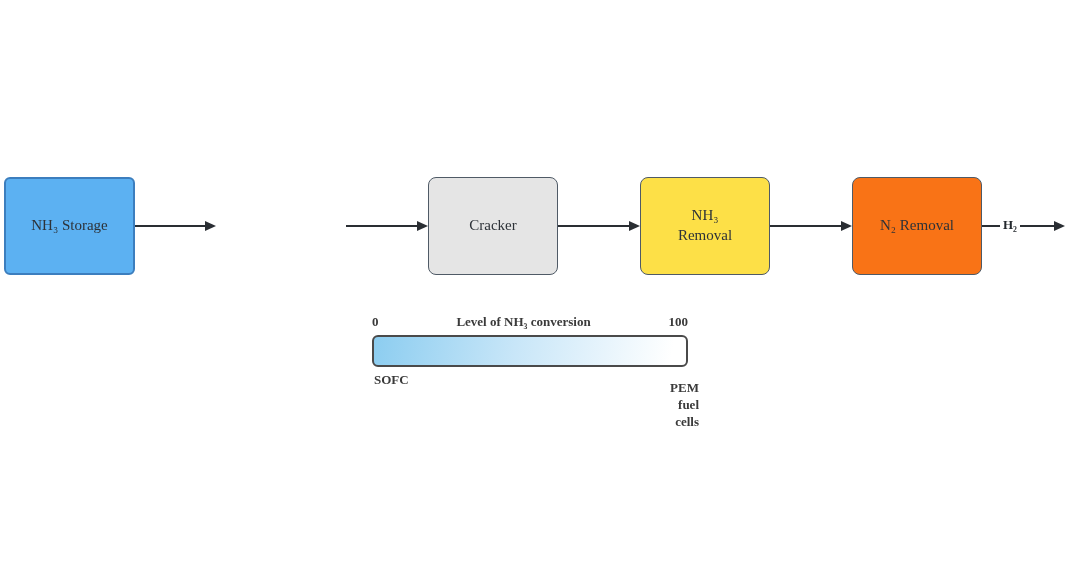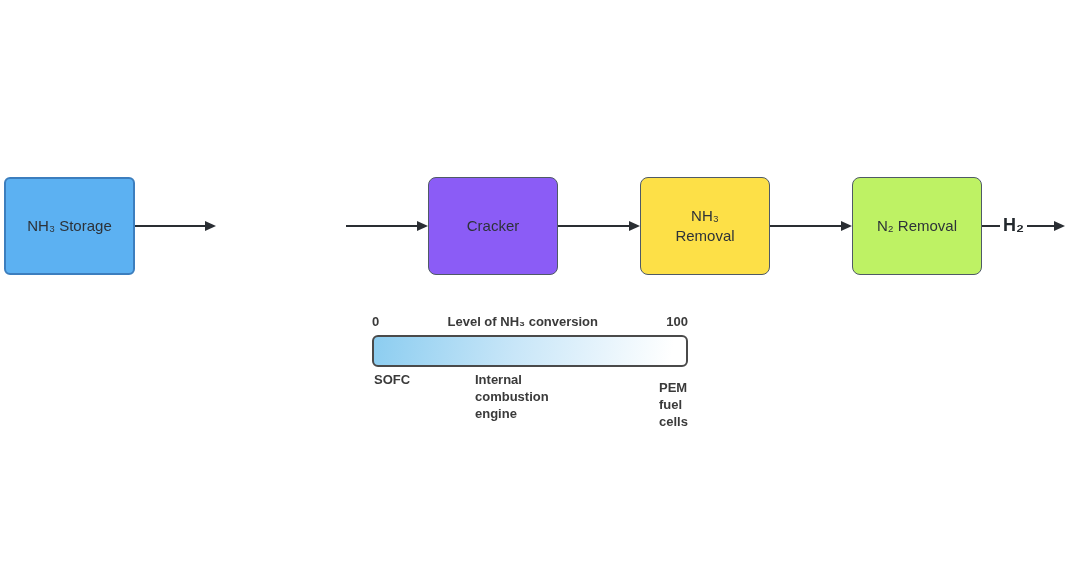--- a/index.html
+++ b/index.html
@@ -1,21 +1,21 @@
 <!DOCTYPE html>
 <html><head>
 <meta charset="utf-8">
 <style>
   html, body { margin: 0; padding: 0; background: #ffffff; }
   .canvas {
     position: relative;
     width: 1068px;
     height: 516px;
     background: #ffffff;
-    font-family: Liberation Sans, sans-serif;
+    font-family: Liberation Serif, serif;
     color: #2d3238;
     overflow: hidden;
   }
 
   
   .box {
     position: absolute;
     top: 177px;
     height: 98px;
     box-sizing: border-box;
@@ -32,23 +32,23 @@
     background: #5cb1f2;
     border: 2px solid #3c7ebe;
     border-radius: 6px;
   }
   .box-light {
     border: 1.5px solid #4f5a66;
     border-radius: 8px;
   }
   .box1 { left: 4px;   width: 131px; }
   .box2 { left: 216px; width: 130px; }
-  .box3 { left: 428px; width: 130px; background: #8b5cf6; }
+  .box3 { left: 428px; width: 130px; background: #e5e5e5; }
   .box4 { left: 640px; width: 130px; background: #fde047; }
-  .box5 { left: 852px; width: 130px; background: #bef264; }
+  .box5 { left: 852px; width: 130px; background: #f97316; }
 
   
   .arrow {
     position: absolute;
     top: 225px;
     height: 2px;
     background: #2a2e33;
   }
   .arrow::after {
     content: '';
@@ -64,21 +64,21 @@
   .a2 { left: 346px; width: 71px; }
   .a3 { left: 558px; width: 71px; }
   .a4 { left: 770px; width: 71px; }
   .a5 { left: 982px; width: 72px; }
   .h2-label {
     position: absolute;
     left: 18px;
     top: -8px;
     background: #ffffff;
     padding: 0 3px;
-    font-size: 18px;
+    font-size: 13px;
     font-weight: bold;
     line-height: 16px;
     color: #23282d;
   }
 
   
   .scale {
     position: absolute;
     left: 372px;
     top: 314px;
@@ -98,20 +98,21 @@
     height: 28px;
     border: 2px solid #4a4a4a;
     border-radius: 6px;
     background: linear-gradient(100deg, #8ccdf0 0%, #c8e6f8 45%, #ffffff 95%);
   }
   .scale-labels {
     position: relative;
     margin-top: 4px;
     height: 54px;
     line-height: 17px;
+    text-align: right;
   }
   .lbl-sofc { position: absolute; left: 2px;   top: 0; }
   .lbl-ice  { position: absolute; left: 103px; top: 0; width: 84px; }
   .lbl-pem  { position: absolute; left: 287px; top: 8px; width: 40px; }
 </style>
 </head>
 <body>
 
 <div class="canvas">
 
@@ -139,18 +140,17 @@
 
   <div class="scale">
     <div class="scale-header">
       <span>0</span>
       <span>Level of NH₃ conversion</span>
       <span>100</span>
     </div>
     <div class="scale-bar"></div>
     <div class="scale-labels">
       <span class="lbl-sofc">SOFC</span>
-      <span class="lbl-ice">Internal combustion engine</span>
       <span class="lbl-pem">PEM fuel cells</span>
     </div>
   </div>
 
 </div>
 
 </body></html>

